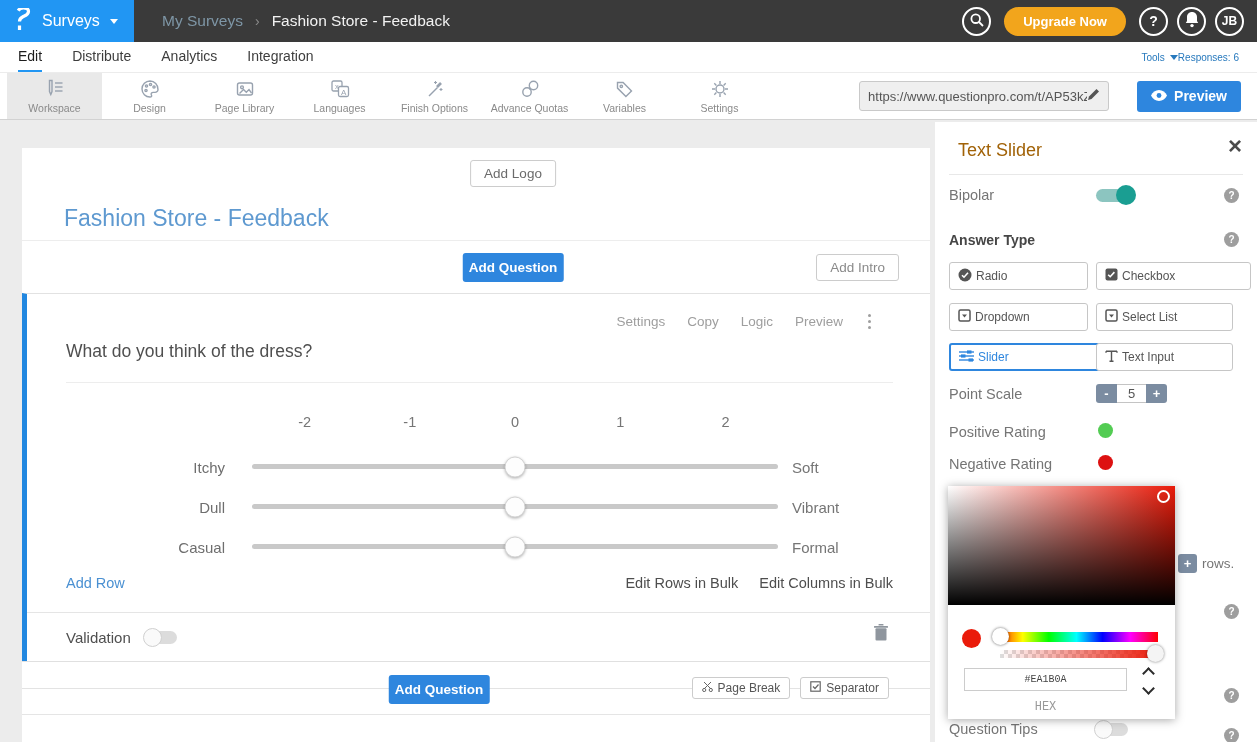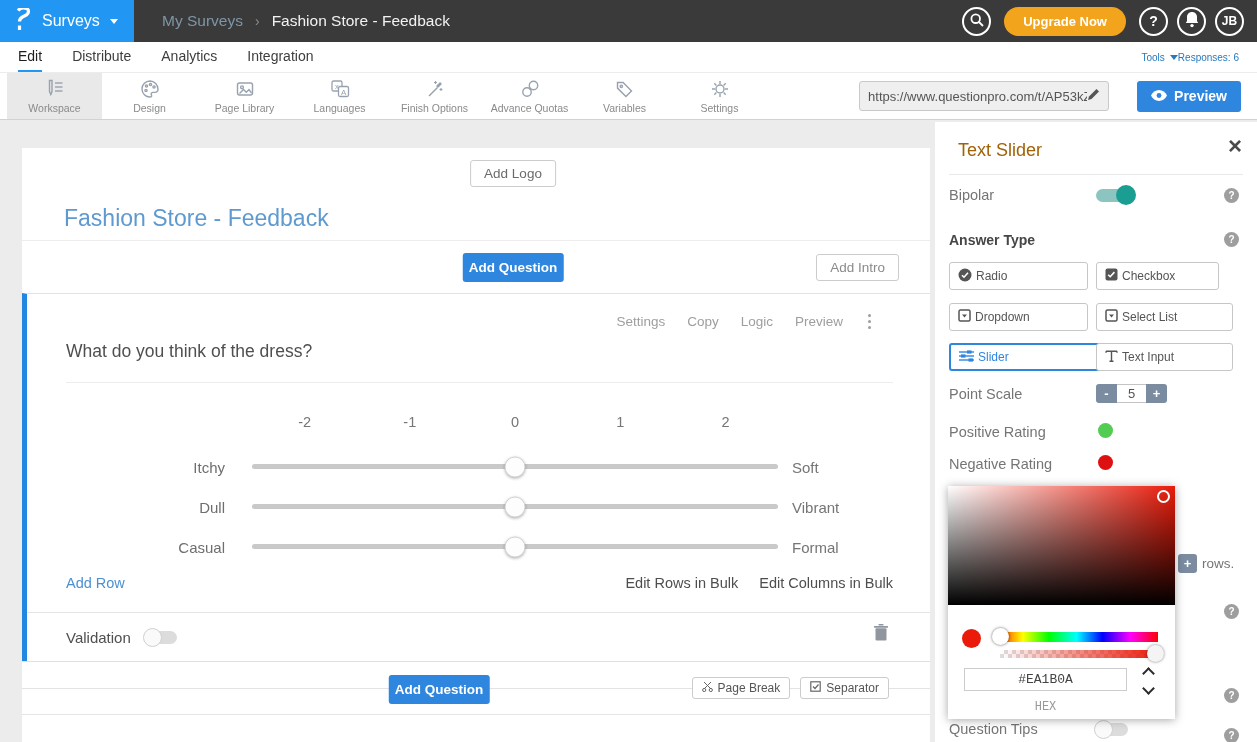--- a/index.html
+++ b/index.html
@@ -150,21 +150,21 @@
               background:#fff;box-shadow:0 0 3px rgba(0,0,0,.6);cursor:grab;}
   .alpha{position:absolute;left:52px;top:45px;width:158px;height:8px;cursor:pointer;
          background-image:linear-gradient(45deg,#ddd 25%,transparent 25%,transparent 75%,#ddd 75%),
                           linear-gradient(45deg,#ddd 25%,transparent 25%,transparent 75%,#ddd 75%);
          background-size:8px 8px;background-position:0 0,4px 4px;}
   .alpha-ov{position:absolute;inset:0;background:linear-gradient(to right,rgba(234,27,10,0),#ea1b0a);}
   .alpha-handle{position:absolute;right:-6px;top:-5px;width:17px;height:17px;border-radius:50%;
                 background:#f4f4f4;box-shadow:0 0 3px rgba(0,0,0,.5);cursor:grab;}
   .hexin{position:absolute;left:16px;top:63px;width:163px;height:23px;border:1px solid #ccc;
          box-sizing:border-box;text-align:center;font-family:"Liberation Mono",monospace;
-         font-size:13px;color:#444;background:#fff;}
+         font-size:10px;color:#444;background:#fff;}
   .spin{position:absolute;left:196px;top:64px;display:flex;flex-direction:column;gap:6px;cursor:pointer;}
   .chev{width:7px;height:7px;border-left:2px solid #2b2b2b;border-top:2px solid #2b2b2b;}
   .chev.up{transform:rotate(45deg);}
   .chev.down{transform:rotate(225deg);}
   .hexlbl{position:absolute;left:16px;top:95px;width:163px;text-align:center;color:#999;
           font-size:12px;font-family:"Liberation Mono",monospace;}
 </style>
 </head>
 <body>
 
@@ -456,21 +456,21 @@
 
     <div class="abtn" style="left:14px;top:140px;width:139px;">
       <span>
         <svg width="14" height="14" viewBox="0 0 14 14">
             <circle cx="7" cy="7" r="6.5" fill="#555"></circle>
             <path d="M4 7.2l2 2 4-4.4" stroke="#fff" stroke-width="1.6" fill="none"></path>
           </svg>
       </span>
       <span>Radio</span>
     </div>
-    <div class="abtn" style="left:161px;top:140px;width:123px;">
+    <div class="abtn" style="left:161px;top:140px;width:155px;">
       <span>
         <svg width="13" height="13" viewBox="0 0 13 13">
             <rect x="0.5" y="0.5" width="12" height="12" rx="2" fill="#555"></rect>
             <path d="M3.2 6.7l2 2 4.2-4.6" stroke="#fff" stroke-width="1.6" fill="none"></path>
           </svg>
       </span>
       <span>Checkbox</span>
     </div>
     <div class="abtn" style="left:14px;top:181px;width:139px;">
       <span>

